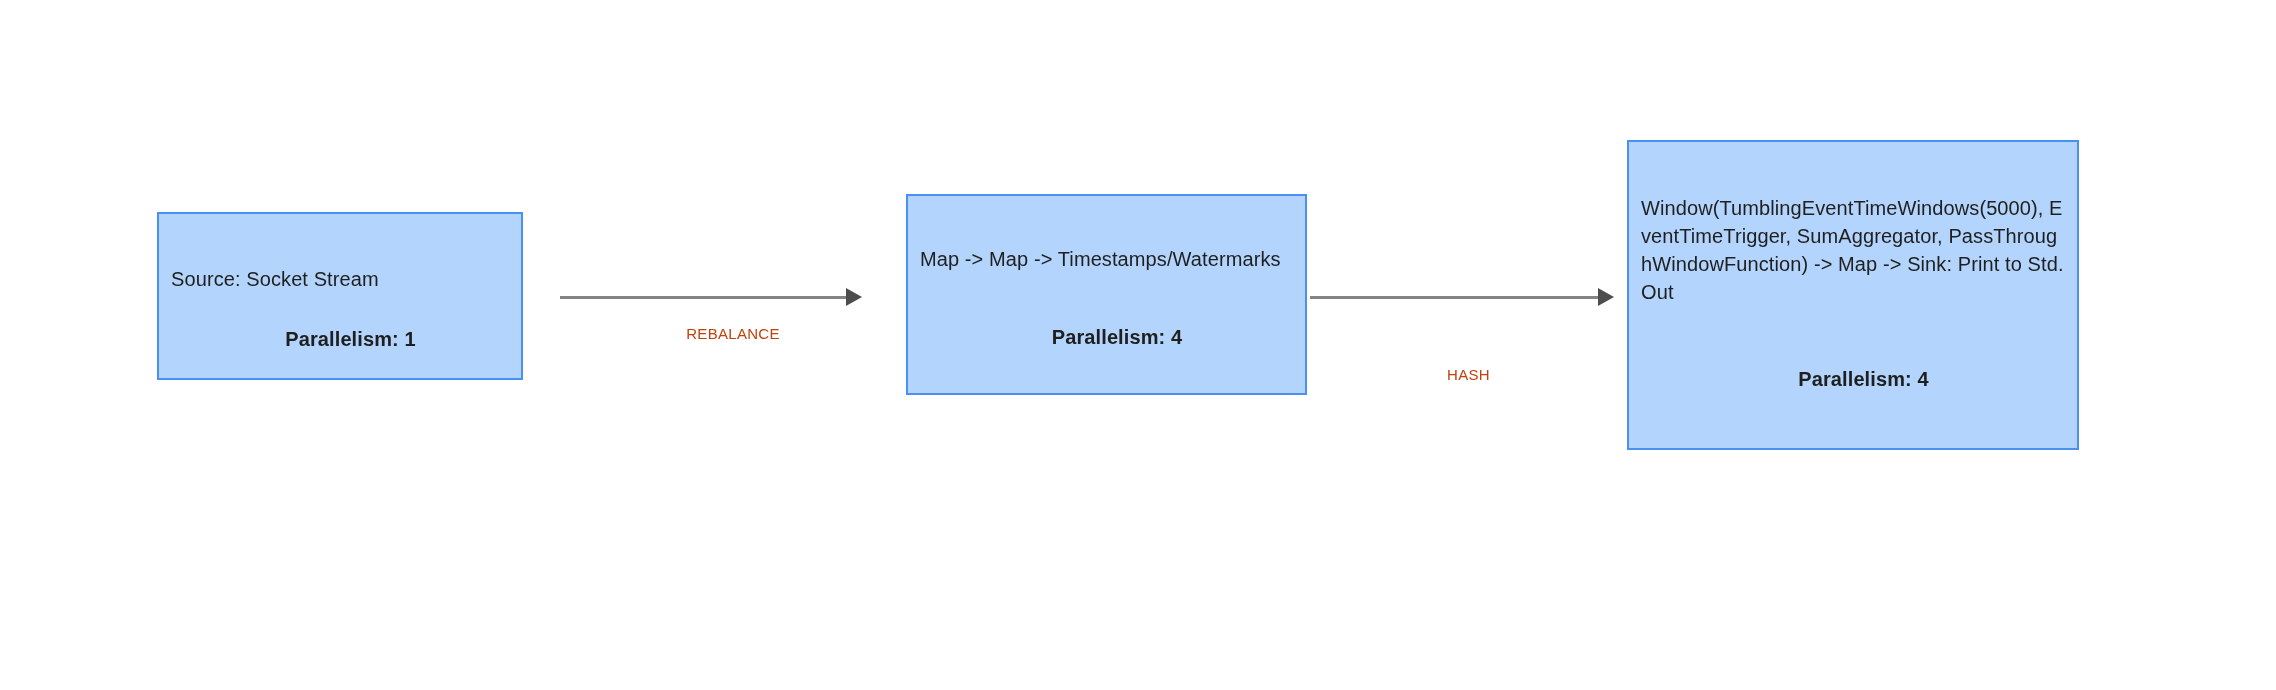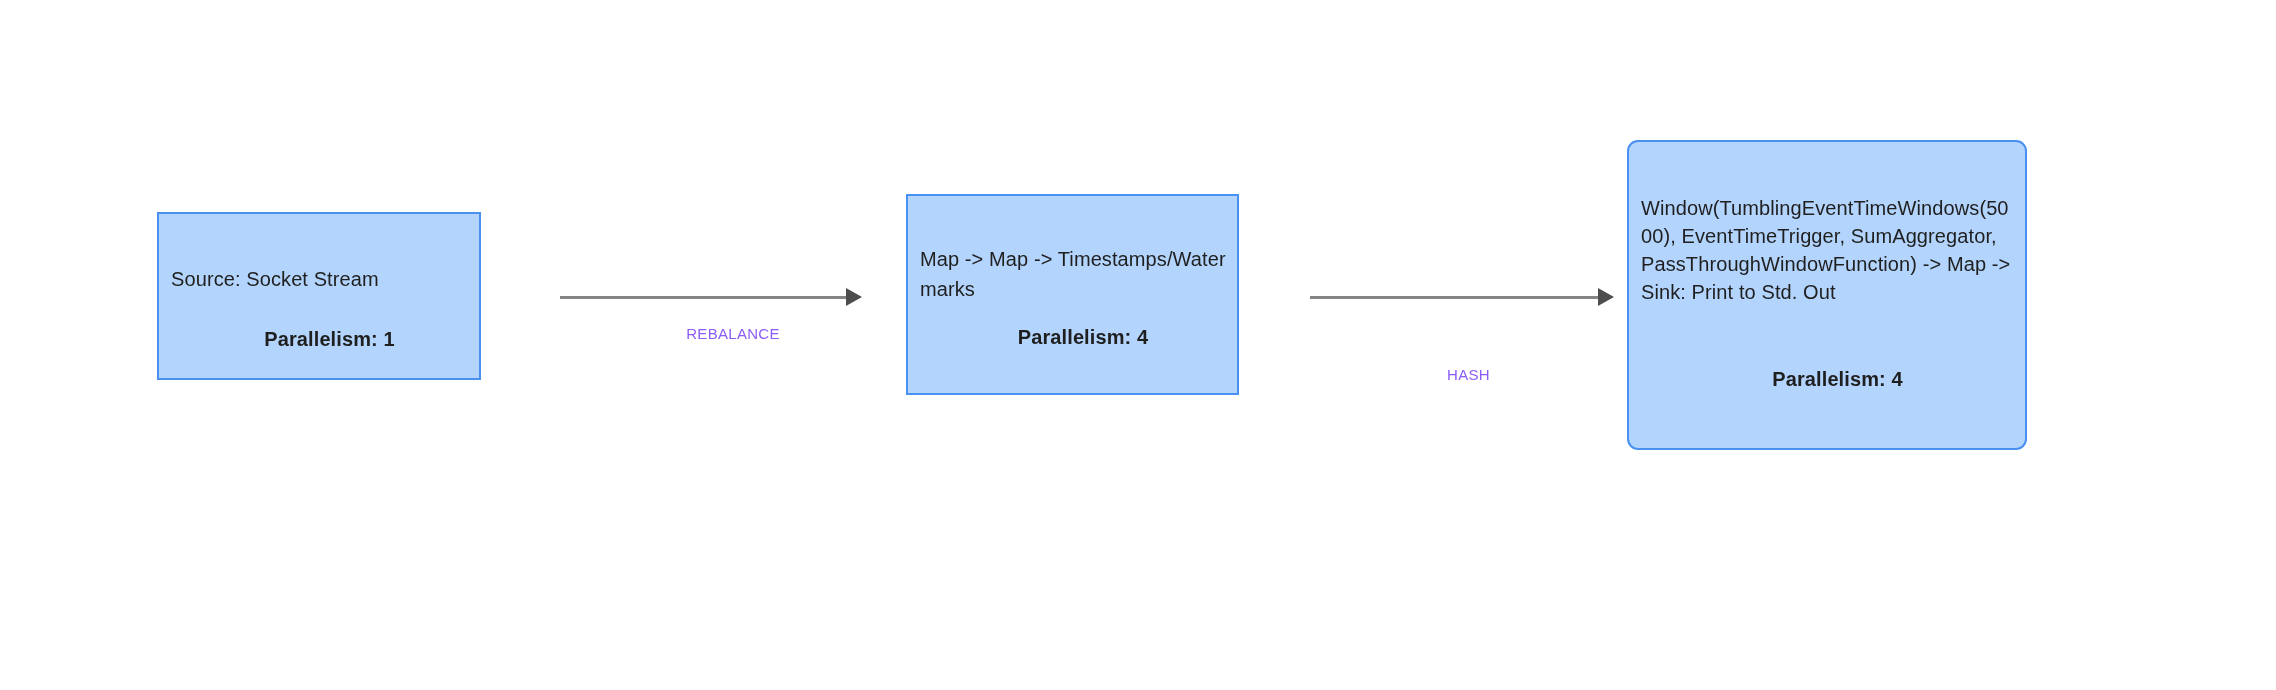--- a/index.html
+++ b/index.html
@@ -45,29 +45,29 @@
     font-size: 20px;
     line-height: 30px;
     font-weight: bold;
     color: #1f1f1f;
     text-align: center;
     letter-spacing: 0.1px;
     margin-left: 21px;
   }
 
   
-  #node-source      { left: 157px;  top: 212px; width: 324px; height: 168px; }
+  #node-source      { left: 157px;  top: 212px; width: 366px; height: 168px; }
   #node-source .node-label       { top: 50px; }
   #node-source .node-parallelism { top: 110px; }
 
-  #node-map         { left: 906px;  top: 194px; width: 333px; height: 201px; }
+  #node-map         { left: 906px;  top: 194px; width: 401px; height: 201px; }
   #node-map .node-label          { top: 48px; }
   #node-map .node-parallelism    { top: 126px; }
 
-  #node-window      { left: 1627px; top: 140px; width: 400px; height: 310px; border-radius: 11px; }
+  #node-window      { left: 1627px; top: 140px; width: 452px; height: 310px; }
   #node-window .node-label       { top: 52px; line-height: 28px; }
   #node-window .node-parallelism { top: 222px; }
 
   
   .edge-line {
     position: absolute;
     height: 3px;
     background: #848484;
     top: 296px;
   }
@@ -77,21 +77,21 @@
     width: 0;
     height: 0;
     border-top: 9px solid transparent;
     border-bottom: 9px solid transparent;
     border-left: 16px solid #4d4d4d;
   }
   .edge-label {
     position: absolute;
     font-size: 15px;
     line-height: 18px;
-    color: #8b5cf6;
+    color: #c2410c;
     text-align: center;
     letter-spacing: 0.3px;
     white-space: nowrap;
   }
 
   #edge-rebalance-line  { left: 560px;  width: 288px; }
   #edge-rebalance-arrow { left: 846px; }
   #edge-rebalance-label { left: 560px; width: 346px; top: 325px; }
 
   #edge-hash-line       { left: 1310px; width: 290px; }

